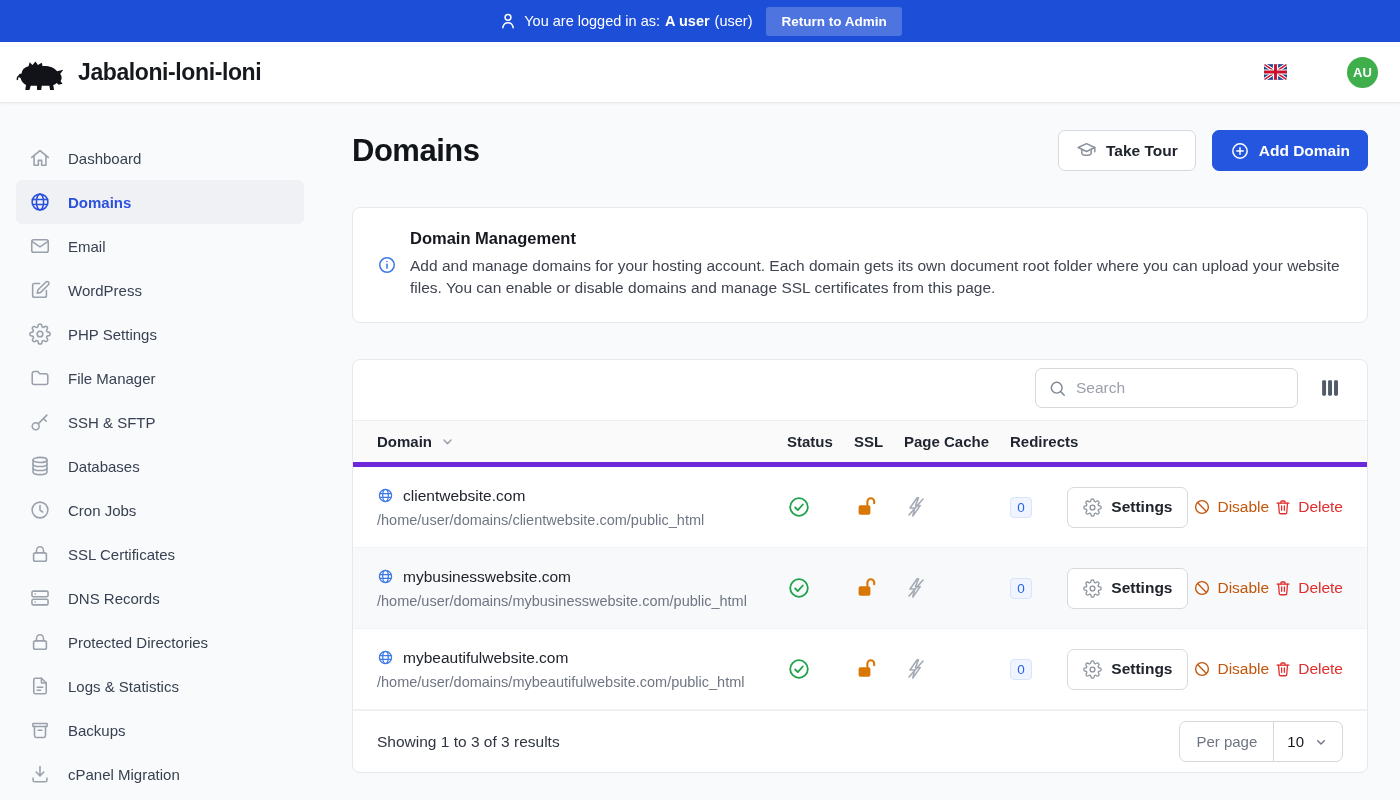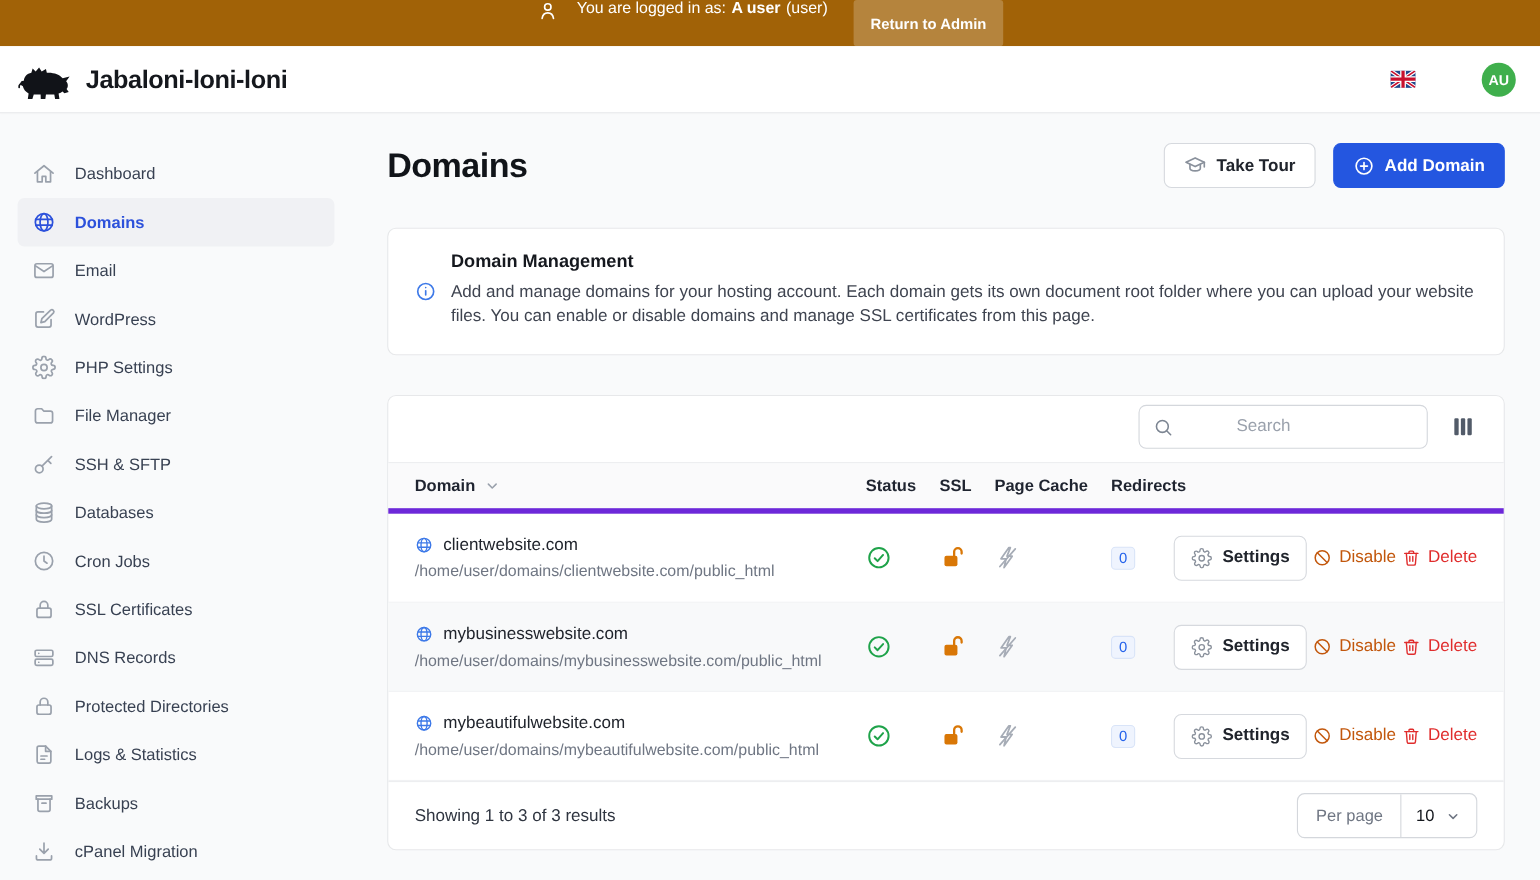--- a/index.html
+++ b/index.html
@@ -1,22 +1,22 @@
 <!DOCTYPE html>
 <html><head>
 <meta charset="utf-8">
 <style>
   * { margin:0; padding:0; box-sizing:border-box; }
   html,body { width:1400px; height:800px; overflow:hidden;
     font-family:"Liberation Sans","DejaVu Sans",sans-serif;
     background:#F9FAFB; color:#1F2430; }
 
   
-  .banner { height:42px; background:#a16207; display:flex; 
-    justify-content:center; gap:16px; color:#fff; font-size:14.5px; }
+  .banner { height:42px; background:#1d4ed8; display:flex; align-items:center;
+    justify-content:center; gap:6px; color:#fff; font-size:14.5px; }
   .banner svg { width:20px; height:20px; }
   .banner-text { display:flex; gap:5px; align-items:baseline; }
   .banner-text b { font-weight:700; }
   .banner-btn { background:rgba(255,255,255,.22); color:#fff; border:none;
     font:600 13.5px "Liberation Sans","DejaVu Sans",sans-serif;
     padding:7px 15px; border-radius:3px; margin-left:8px; cursor:pointer; }
 
   
   .topbar { height:61px; background:#fff; border-bottom:1px solid #E8E9EB;
     box-shadow:0 1px 2px rgba(0,0,0,.04); display:flex; align-items:center;
@@ -61,21 +61,21 @@
   .info-icon svg { width:20px; height:20px; }
   .info-title { font-size:16.5px; font-weight:700; color:#15181E; }
   .info-body { margin-top:7px; font-size:15.5px; line-height:1.42; color:#3F4450; max-width:960px; }
 
   
   .table-panel { margin-top:36px; background:#fff; border:1px solid #E7E8EA; border-radius:8px; }
   .toolbar { padding:8px 24px 12px; display:flex; justify-content:flex-end; align-items:center; gap:19px; }
   .search-box { width:263px; height:40px; border:1px solid #D4D7DC; border-radius:7px;
     display:flex; align-items:center; gap:9px; padding:0 12px; background:#fff; }
   .search-box svg { width:19px; height:19px; color:#7C8592; flex:0 0 auto; }
-  .search-box input { border:none; outline:none; flex:1; font:15.5px "Liberation Sans","DejaVu Sans",sans-serif; color:#15181E; min-width:0;margin-left:48px; }
+  .search-box input { border:none; outline:none; flex:1; font:15.5px "Liberation Sans","DejaVu Sans",sans-serif; color:#15181E; min-width:0; }
   .search-box input::placeholder { color:#9AA1AC; }
   .columns-btn { background:none; border:none; cursor:pointer; display:flex; padding:2px; }
   .columns-btn svg { width:22px; height:22px; color:#525B69; }
 
   .grid-cols { display:grid; grid-template-columns:410px 67px 50px 106px 87px minmax(0,1fr);
     padding:0 24px; align-items:center; }
   .thead { height:47px; background:#FAFAFB; border-top:1px solid #EDEEF0;
     border-bottom:5px solid #6d28d9; font-size:15px; font-weight:700; color:#1F2430; }
   .th { display:flex; align-items:center; gap:7px; }
   .th svg { width:17px; height:17px; color:#9AA1AC; }

